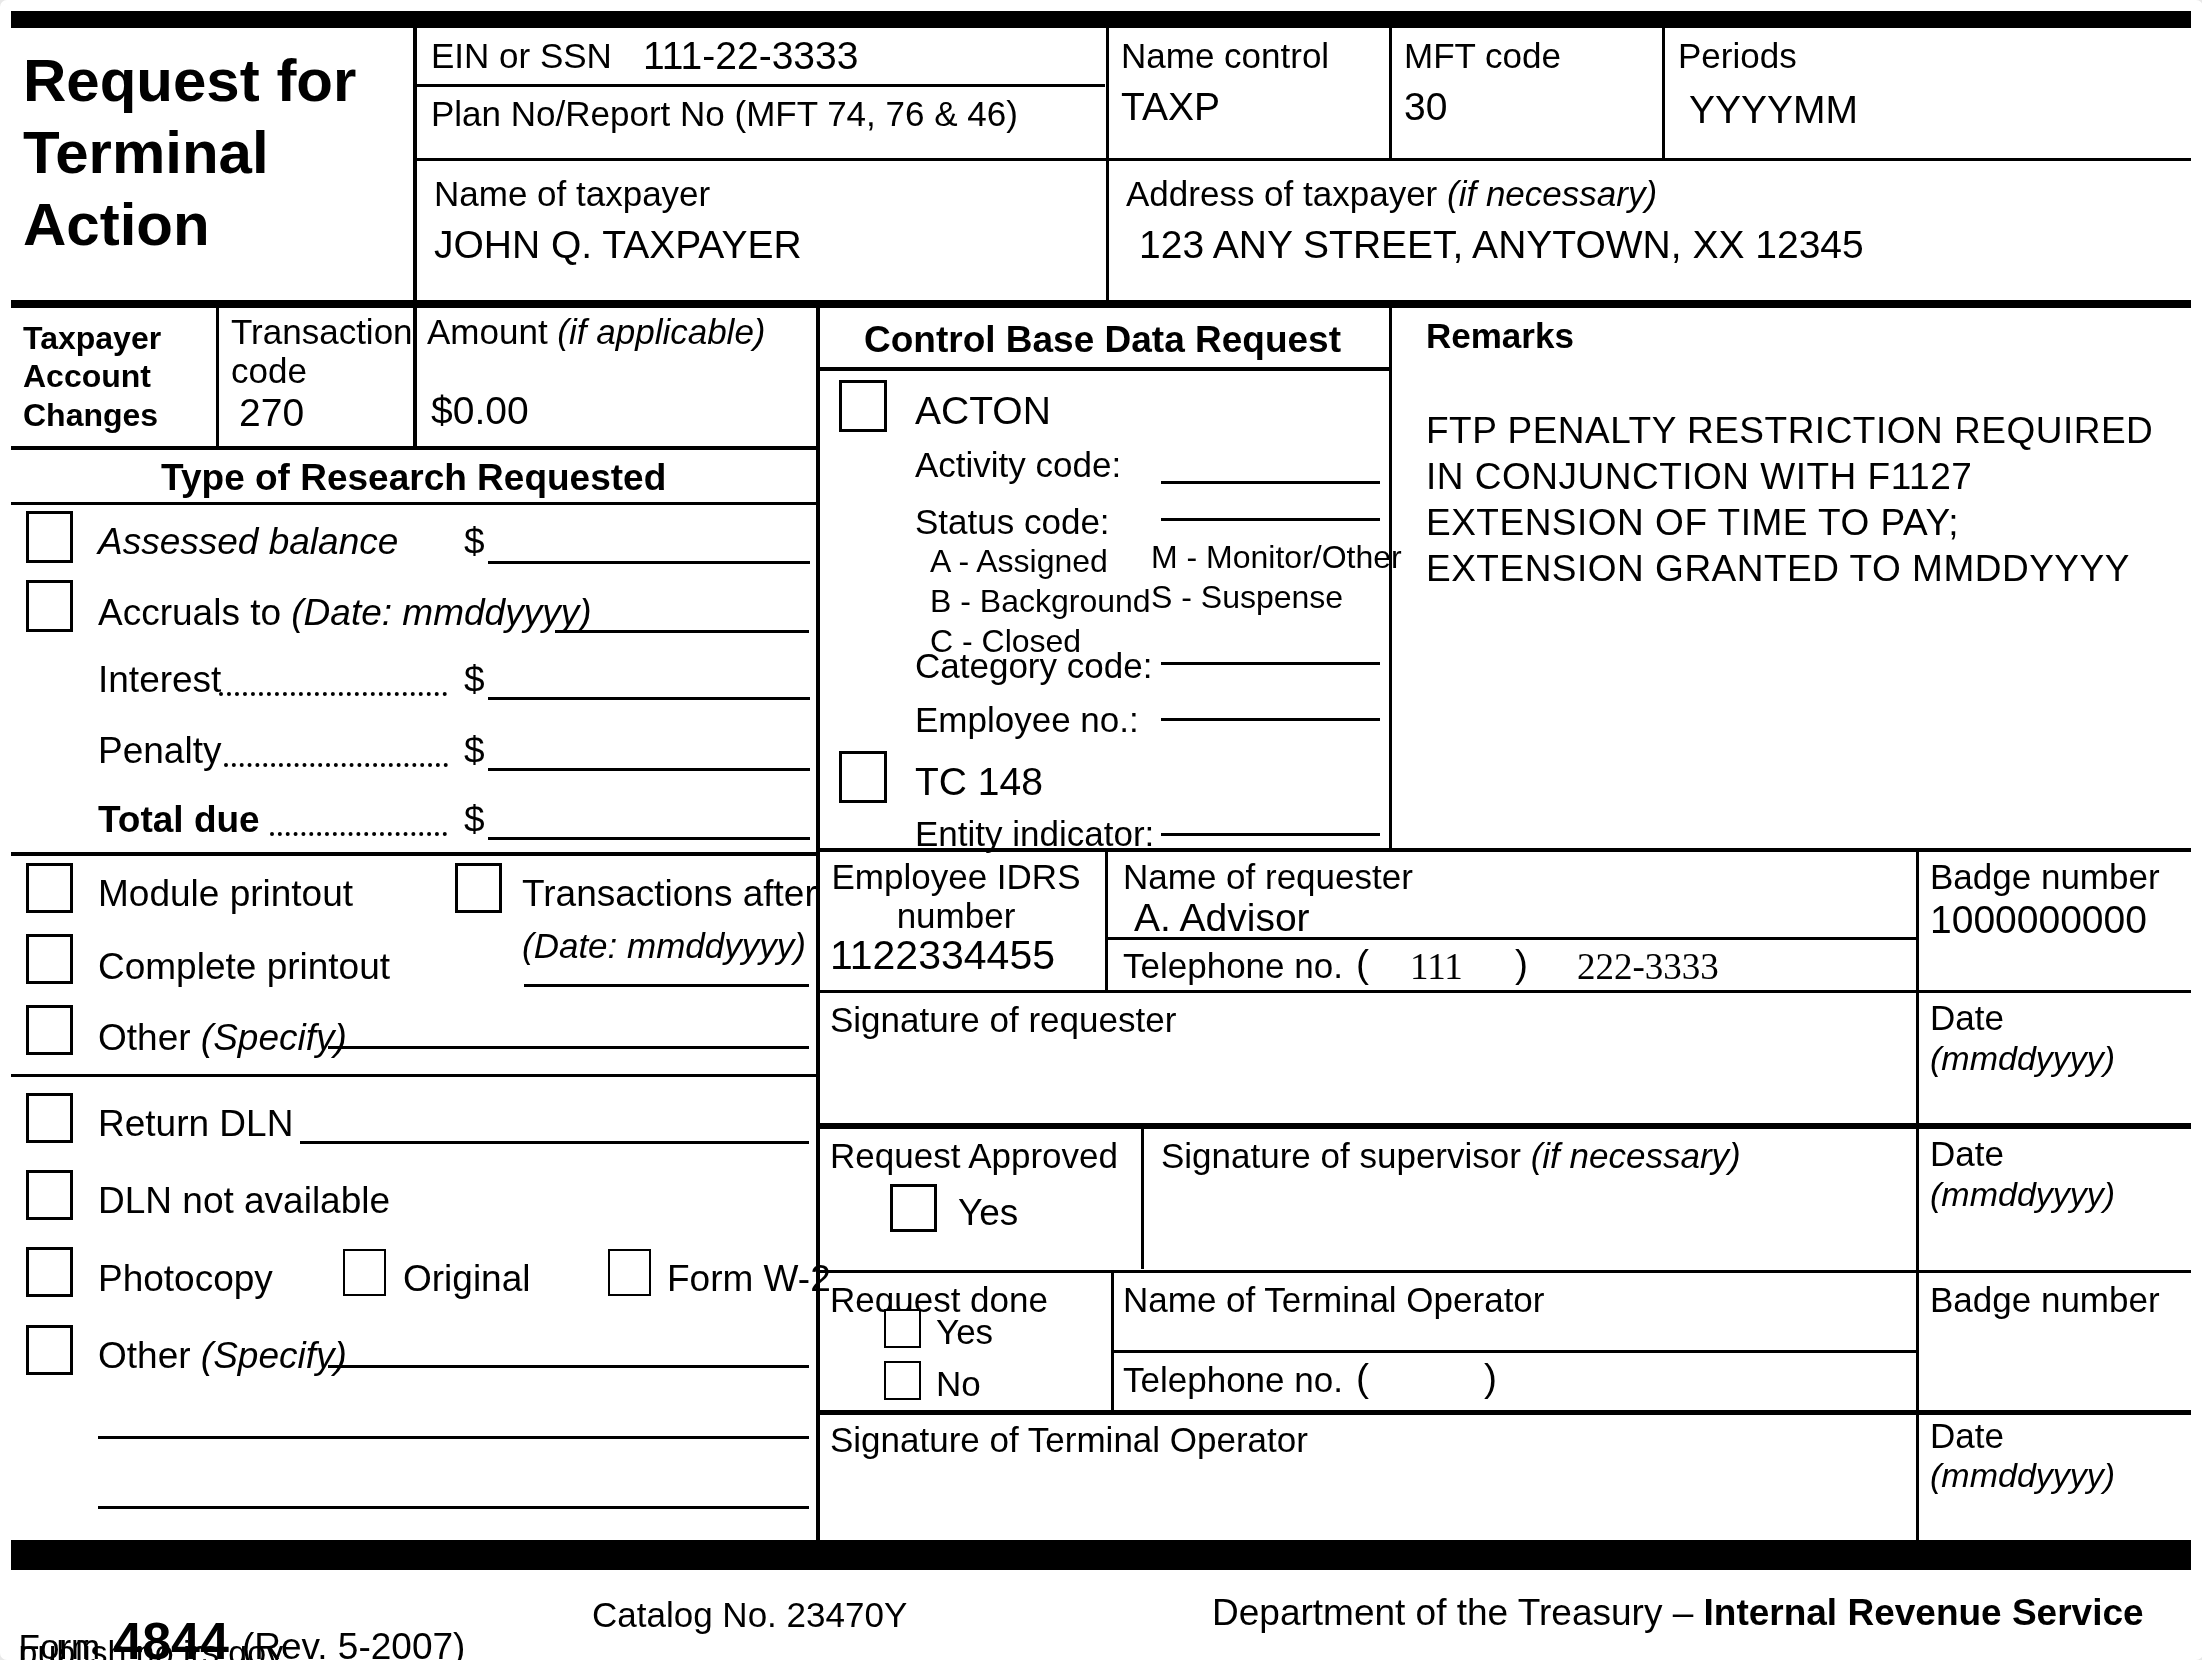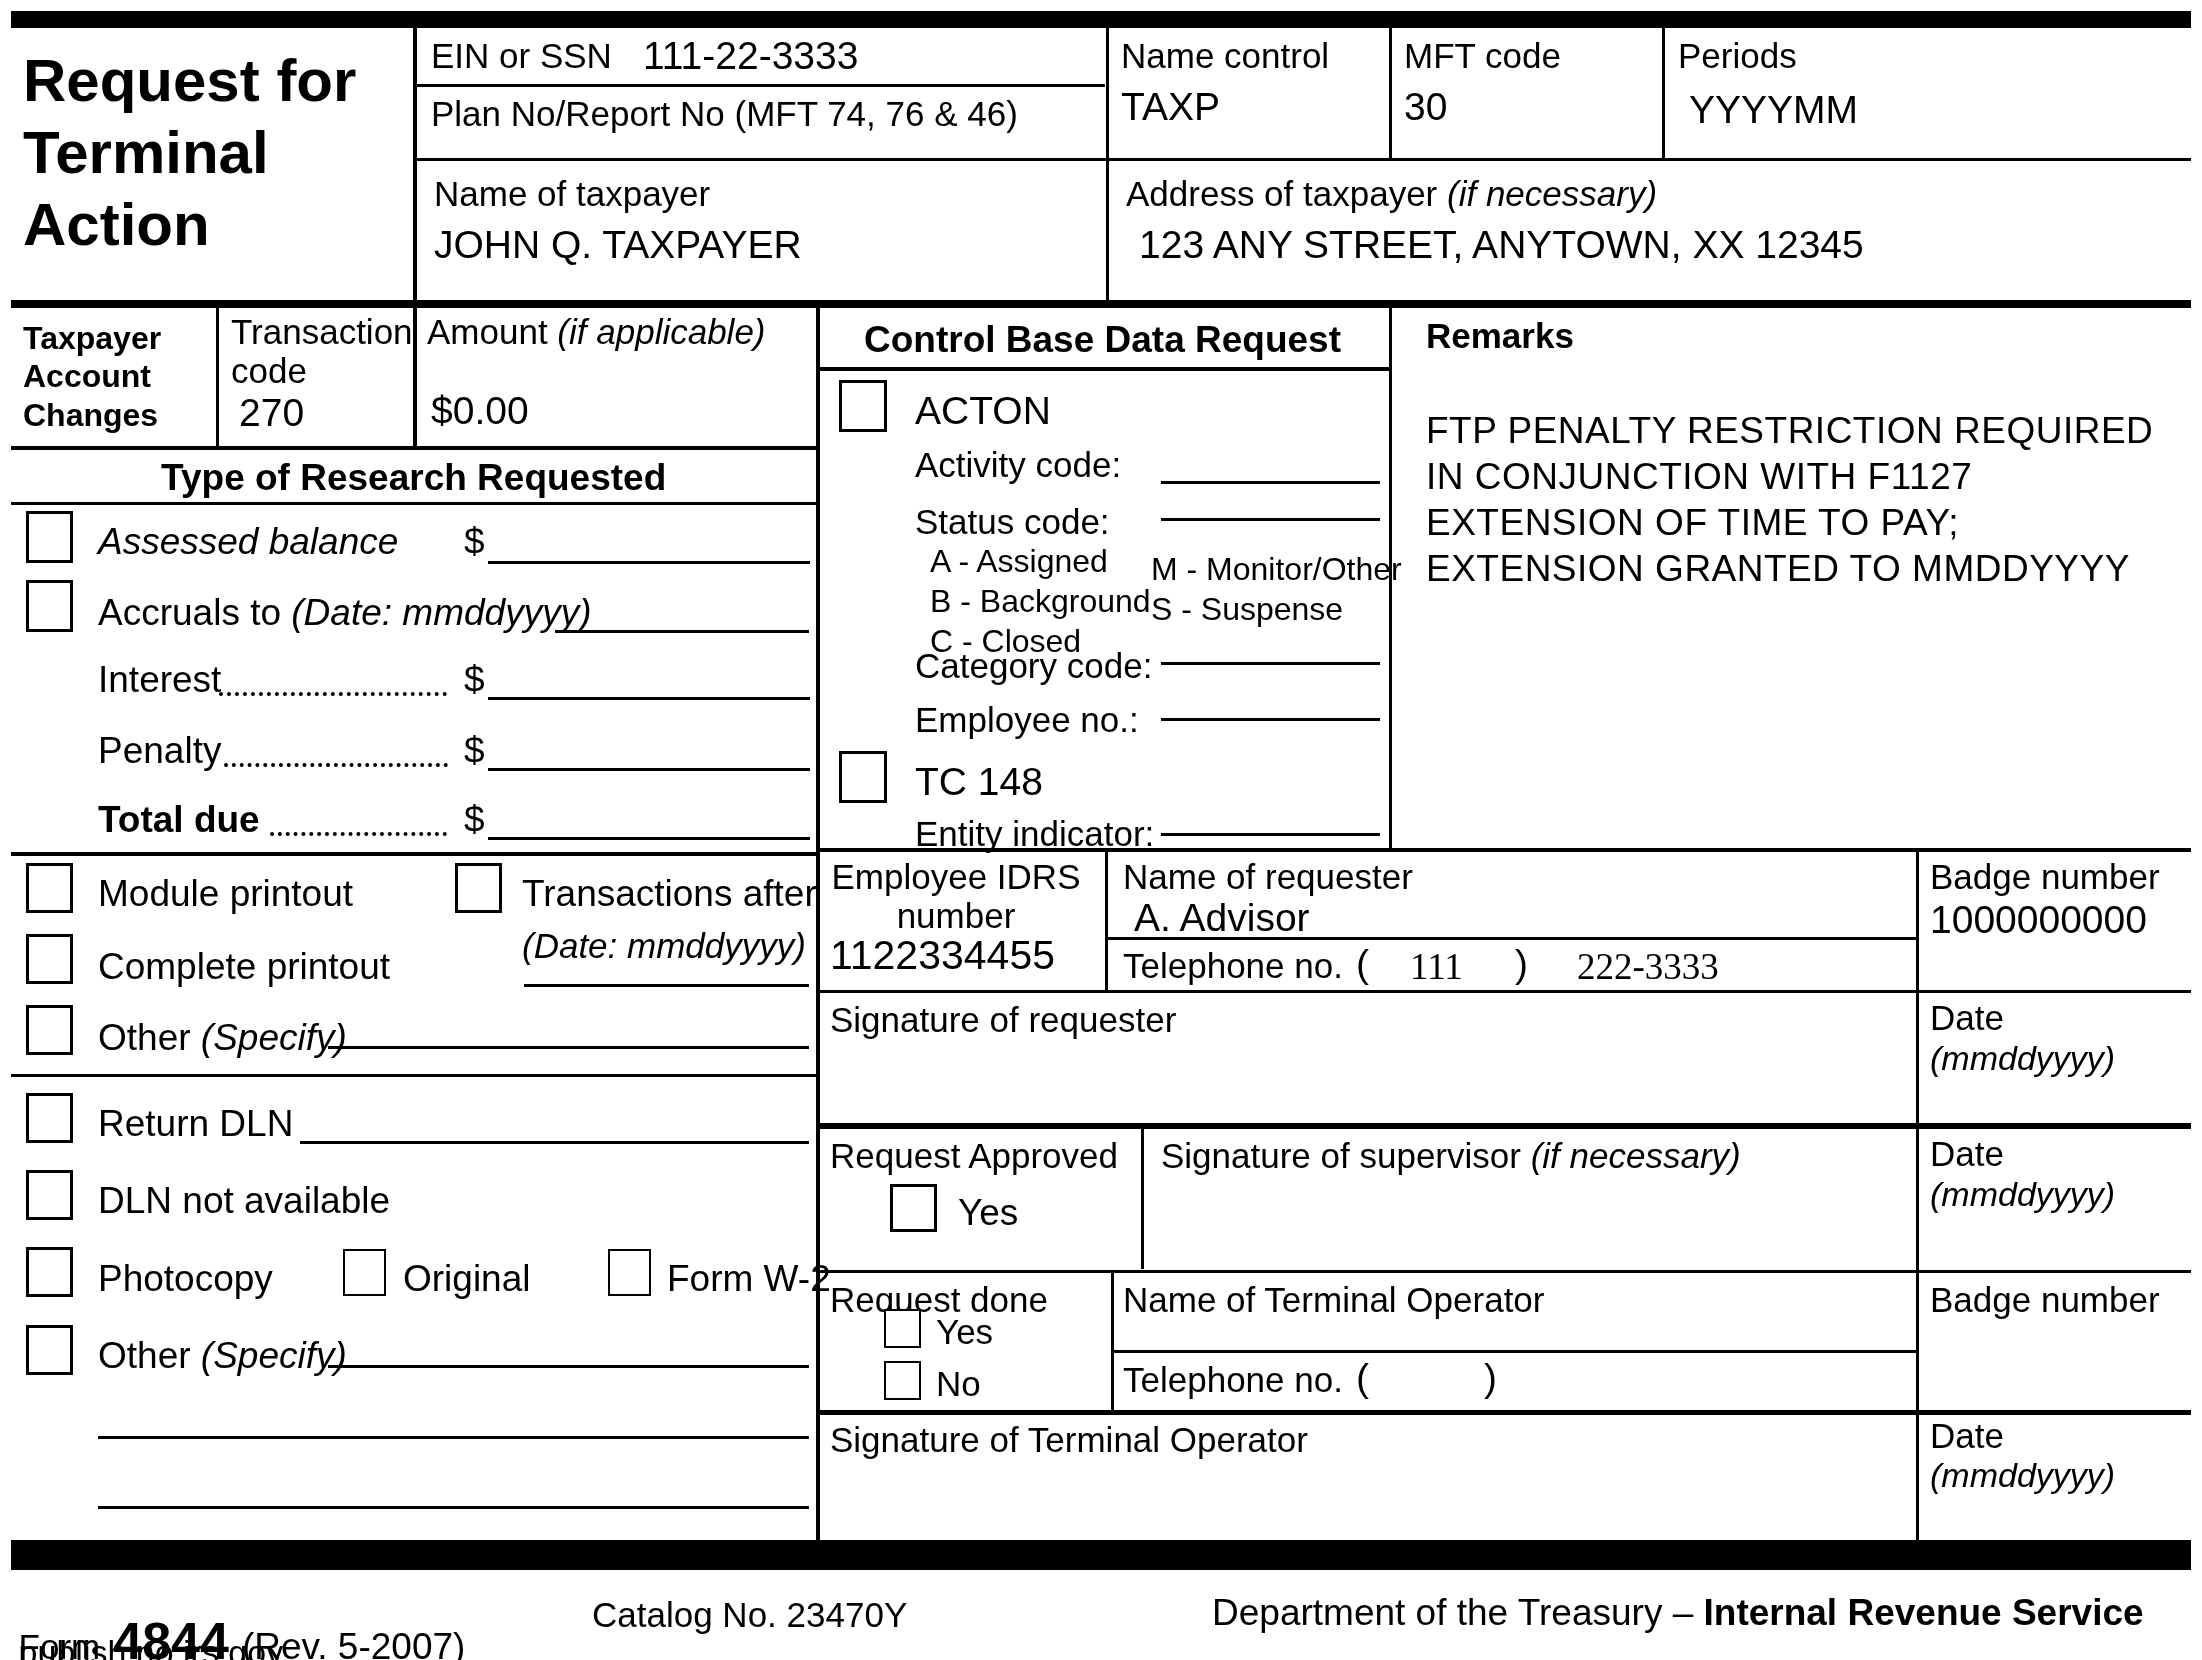--- a/index.html
+++ b/index.html
@@ -1,18 +1,18 @@
 <!DOCTYPE html>
 <html style="font-size:15px"><head>
 <meta charset="utf-8">
 <style>
   html,body { margin:0; padding:0; background:#e8e8e8; }
   .page {
     position:relative; width:2203px; height:1660px; background:#ffffff;
-    font-family:"Liberation Sans", sans-serif; color:#000; overflow:hidden;
+    font-family:"Liberation Sans", sans-serif; color:#000; overflow:hidden;border-radius:7px;
   }
   .abs { position:absolute; }
   .hl { position:absolute; background:#000; }
   .vl { position:absolute; background:#000; }
   .cb { position:absolute; border:3.7px solid #000; background:#fff; box-sizing:border-box; }
   .cb-sm { position:absolute; border:2.8px solid #000; background:#fff; box-sizing:border-box; }
   .fill { position:absolute; background:#000; height:2.8px; }
   .dots { position:absolute; border-bottom:4.7px dotted #000; height:0; }
   .lbl { font-size:35px; line-height:1.1; }
   .lbl-sm { font-size:32px; line-height:1.25; }
@@ -158,21 +158,21 @@
   <div class="fill" style="left:1161px;top:481px;width:219px;"></div>
 
   <span class="abs lbl" style="left:915px;top:503px;">Status code:</span>
   <div class="fill" style="left:1161px;top:518px;width:219px;"></div>
 
   <div class="abs lbl-sm" style="left:930px;top:541px;">
     <div>A - Assigned</div>
     <div>B - Background</div>
     <div>C - Closed</div>
   </div>
-  <div class="abs lbl-sm" style="left:1151px;top:537px;margin-top:12px;">
+  <div class="abs lbl-sm" style="left:1151px;top:537px;">
     <div>M - Monitor/Other</div>
     <div>S - Suspense</div>
   </div>
 
   <span class="abs lbl" style="left:915px;top:647px;">Category code:</span>
   <div class="fill" style="left:1161px;top:662px;width:219px;"></div>
 
   <span class="abs lbl" style="left:915px;top:701px;">Employee no.:</span>
   <div class="fill" style="left:1161px;top:718px;width:219px;"></div>
 

